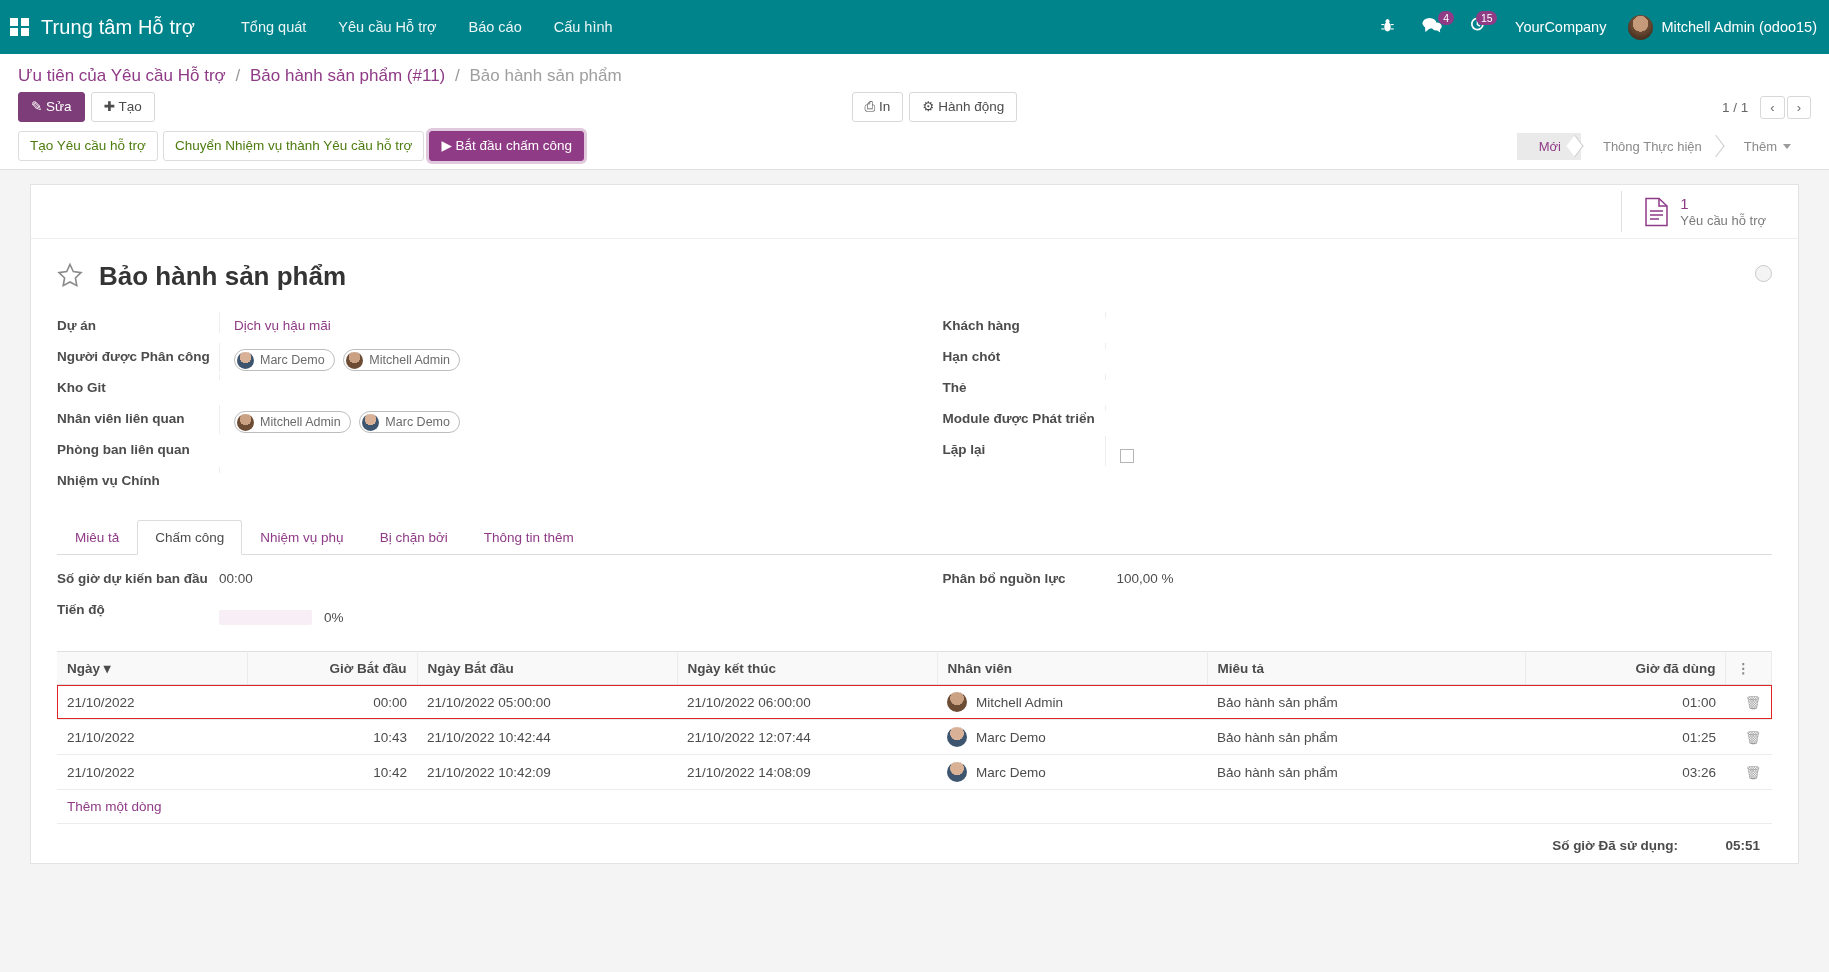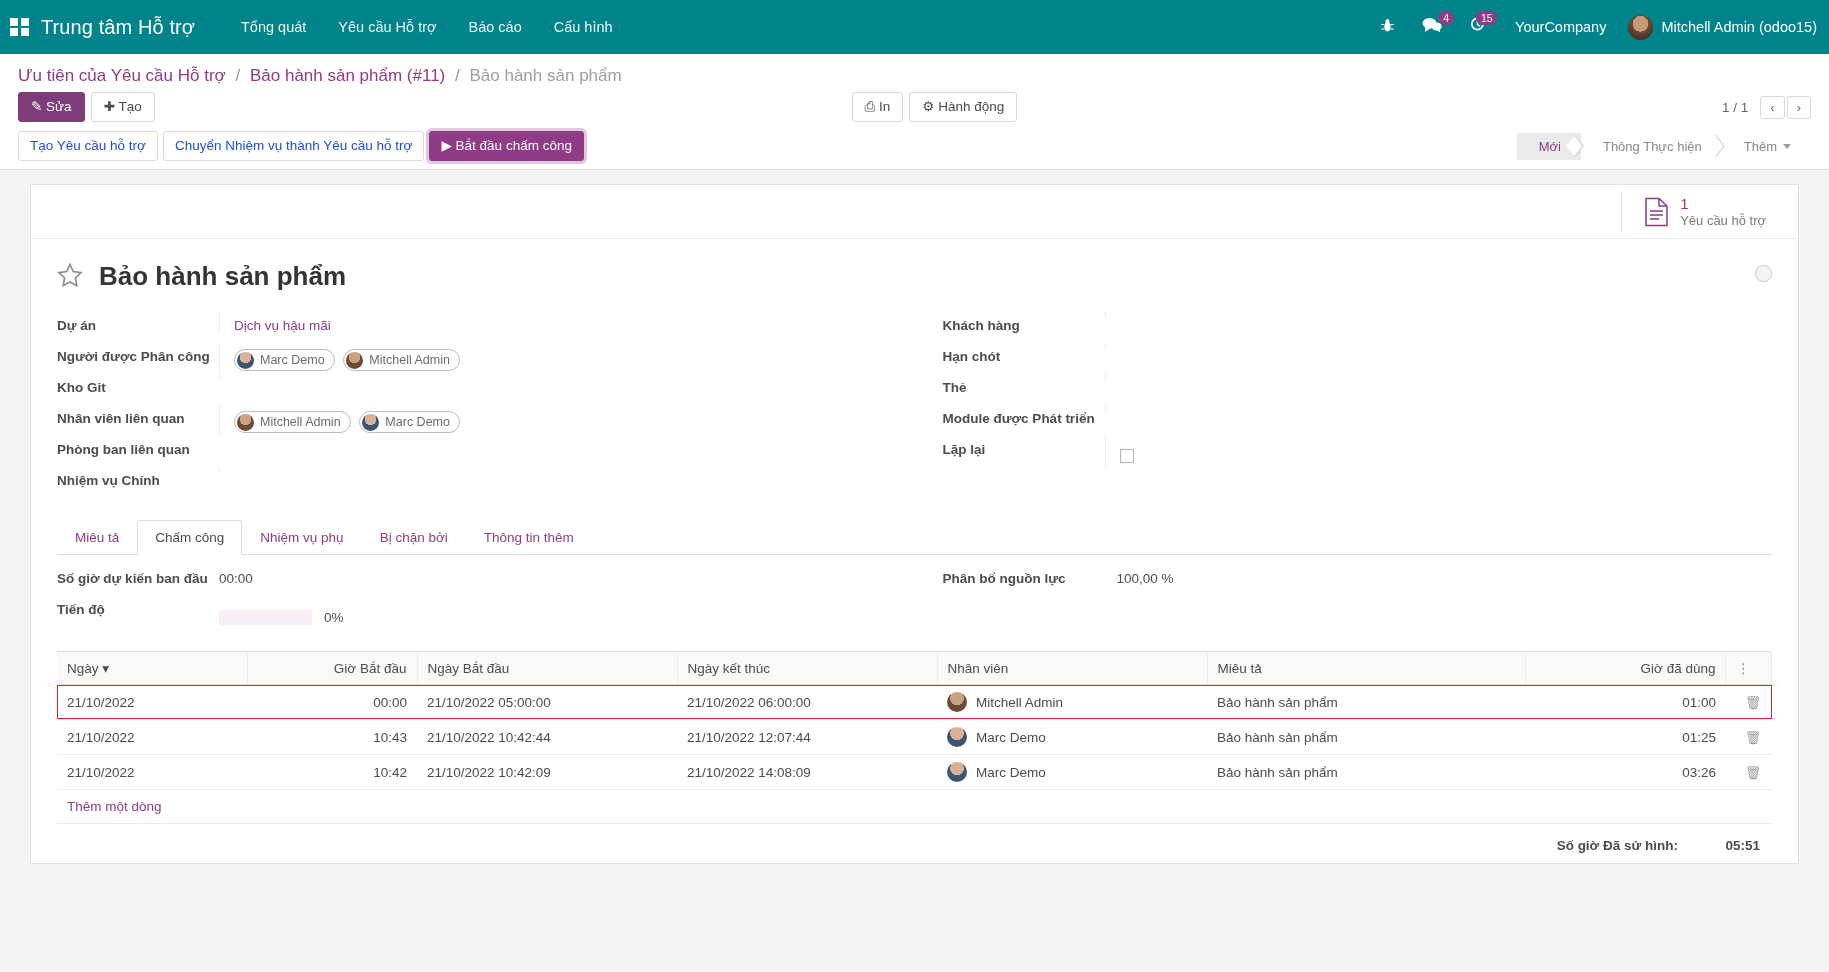--- a/index.html
+++ b/index.html
@@ -68,21 +68,21 @@
   .pager-btn { border: 1px solid #d8d8d8; background: #fff; border-radius: 3px; padding: 3px 9px; cursor: pointer; color: #6b6b6b; font-size: 13px; }
 
   
   .statusbar-row {
     display: flex; align-items: center; padding: 0 18px 8px 18px;
     border-bottom: 1px solid #dfdfdf; position: relative;
   }
   .sb-buttons { display: flex; }
   .sb-btn {
     font-size: 13.5px; padding: 5px 11px; border: 1px solid #dcdcdc; background: #fff;
-    color: #1d4ed8; cursor: pointer; border-radius: 3px; white-space: nowrap; line-height: 18px;
+    color: #4d7c0f; cursor: pointer; border-radius: 3px; white-space: nowrap; line-height: 18px;
   }
   .sb-btn + .sb-btn { margin-left: 5px; }
   .sb-btn.accent { background: #8f3b86; border-color: #8f3b86; color: #fff; box-shadow: 0 0 0 3px rgba(143,59,134,.28); }
   .statusbar { margin-left: auto; display: flex; align-items: stretch; height: 27px; }
   .stage {
     position: relative; display: flex; align-items: center; padding: 0 20px 0 22px;
     font-size: 13px; color: #8a8a8a; background: transparent; cursor: pointer; white-space: nowrap;
   }
   .stage::after {
     content: ""; position: absolute; right: -1px; top: 50%; width: 13px; height: 13px;
@@ -158,21 +158,21 @@
   .if-label { width: 162px; flex: 0 0 162px; font-size: 13.5px; font-weight: 700; color: #4c4c4c; }
   .if-value { font-size: 13.5px; color: #4c4c4c; }
   .progress-wrap { display: flex; align-items: center; gap: 12px; }
   .progress-bar { width: 93px; height: 15px; background: #f7eef6; border-radius: 2px; }
 
   
   table.o-list { width: 100%; border-collapse: collapse; margin-top: 18px; font-size: 13.5px; }
   table.o-list thead th {
     background: #f9f9f9; border-top: 1px solid #dfdfdf; border-bottom: 1px solid #dfdfdf;
     border-right: 1px solid #ececec;
-    font-weight: 400; color: #4c4c4c; text-align: left; padding: 8px 10px; white-space: nowrap;
+    font-weight: 700; color: #4c4c4c; text-align: left; padding: 8px 10px; white-space: nowrap;
   }
   table.o-list thead th.num, table.o-list tbody td.num { text-align: right; }
   table.o-list tbody td {
     border-bottom: 1px solid #ececec; padding: 7px 10px; color: #4c4c4c; white-space: nowrap;
     background: #fff;
   }
   table.o-list tbody tr.selected td { box-shadow: inset 0 1px 0 #e02424, inset 0 -1px 0 #e02424; }
   table.o-list tbody tr.selected td:first-child { box-shadow: inset 1px 0 0 #e02424, inset 0 1px 0 #e02424, inset 0 -1px 0 #e02424; }
   table.o-list tbody tr.selected td:last-child { box-shadow: inset -1px 0 0 #e02424, inset 0 1px 0 #e02424, inset 0 -1px 0 #e02424; }
   .emp-cell { display: flex; align-items: center; gap: 9px; }
@@ -503,19 +503,19 @@
               <td>Bảo hành sản phẩm</td>
               <td class="num">03:26</td>
               <td><span class="trash-icon">🗑</span></td>
             </tr>
           </tbody>
         </table>
 
         <div class="add-line">Thêm một dòng</div>
 
         <div class="totals-row">
-          <span>Số giờ Đã sử hình:</span>
+          <span>Số giờ Đã sử dụng:</span>
           <span class="totals-value">05:51</span>
         </div>
       </div>
     </div>
   </div>
 </div>
 
 </body></html>

